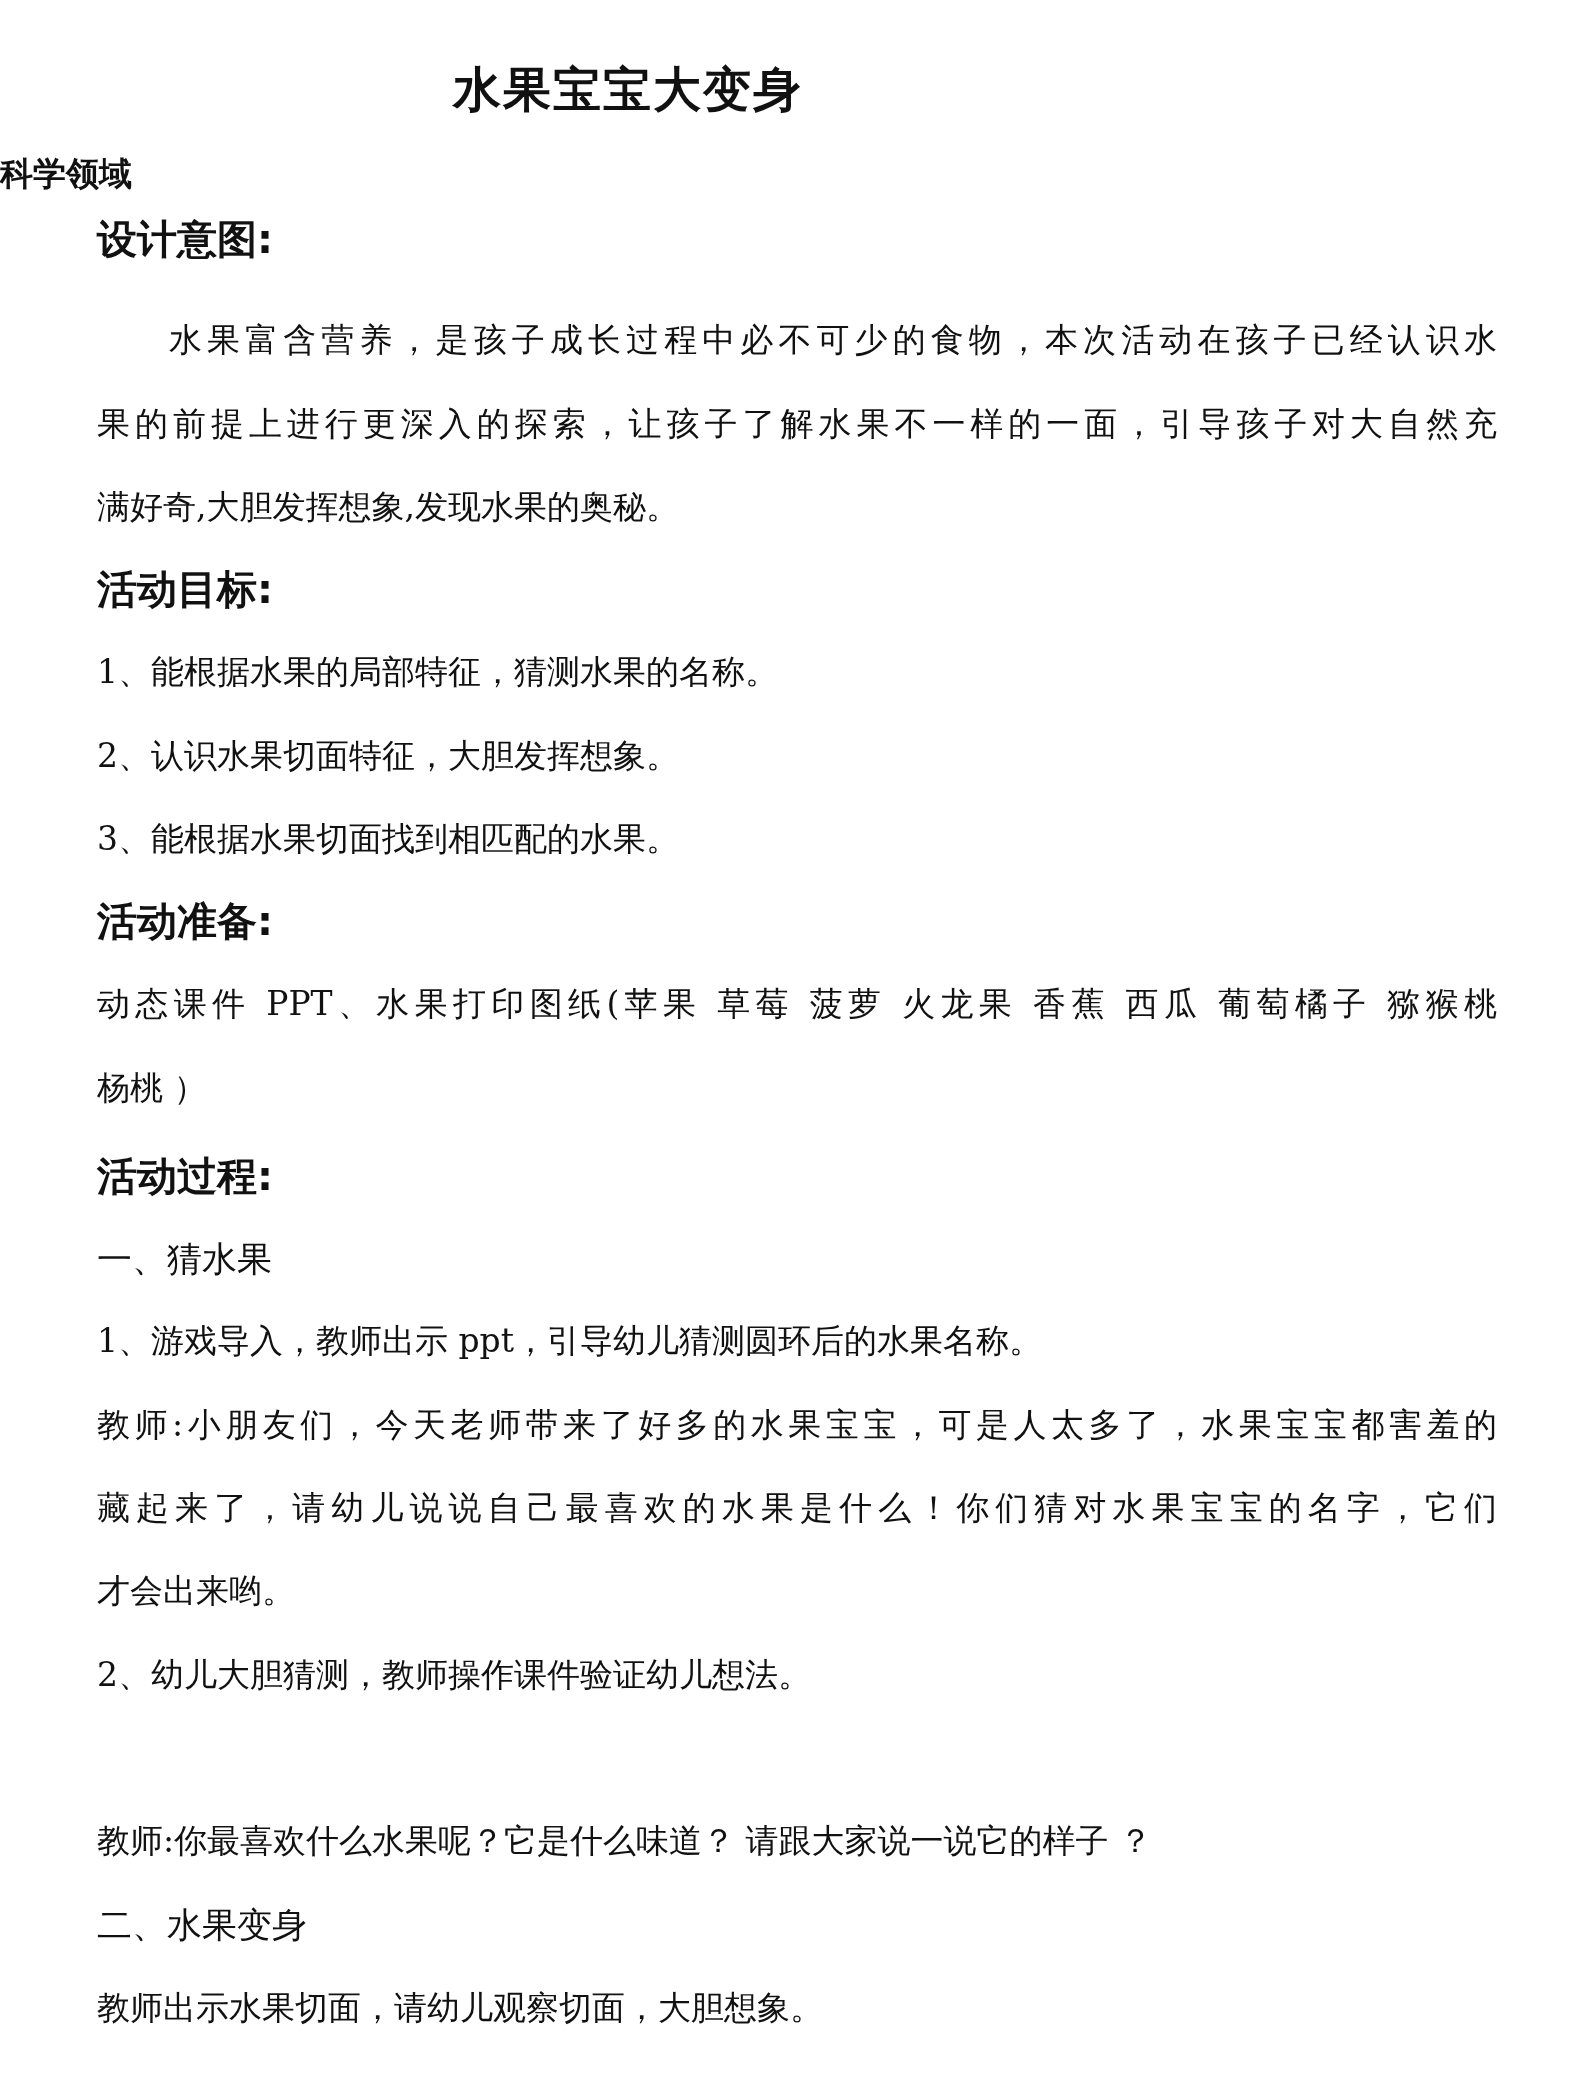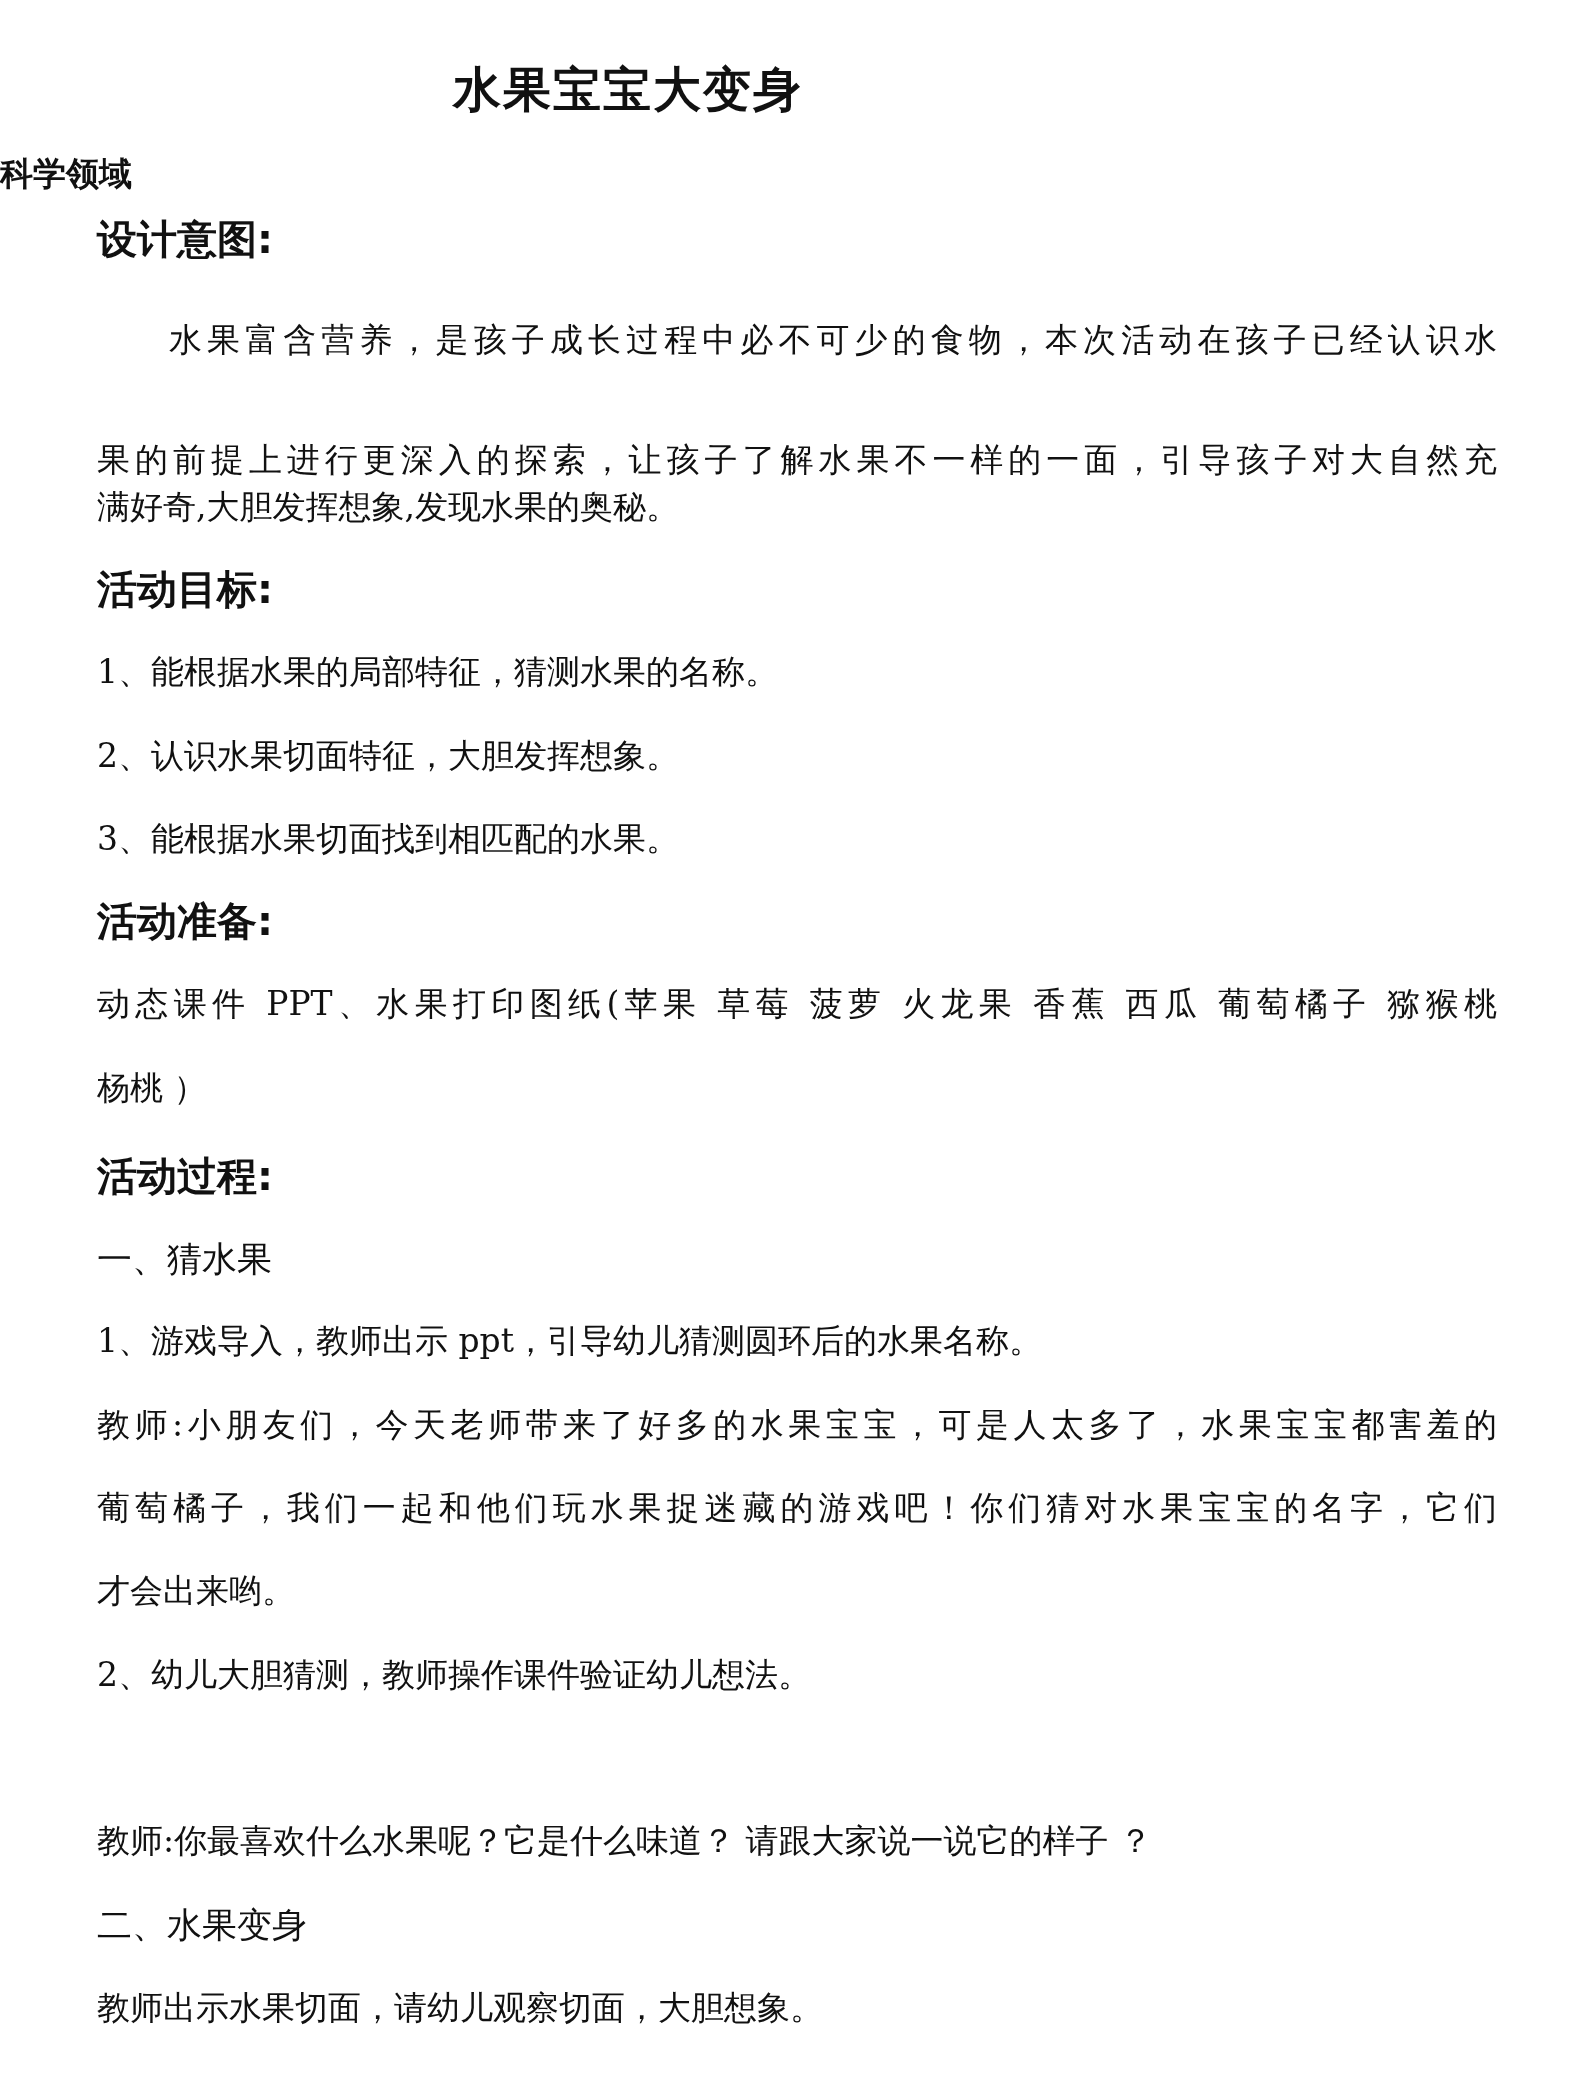--- a/index.html
+++ b/index.html
@@ -39,37 +39,37 @@
 </head>
 <body>
 
 <div class="page">
 
   <div class="title">水果宝宝大变身</div>
   <div class="subtitle">科学领域</div>
 
   <div class="heading" style="top:214px;">设计意图:</div>
   <div class="line justify indent" style="top:318px;">水果富含营养，是孩子成长过程中必不可少的食物，本次活动在孩子已经认识水</div>
-  <div class="line justify" style="top:402px;margin-top:36px;">果的前提上进行更深入的探索，让孩子了解水果不一样的一面，引导孩子对大自然充</div>
+  <div class="line justify" style="top:402px;">果的前提上进行更深入的探索，让孩子了解水果不一样的一面，引导孩子对大自然充</div>
   <div class="line" style="top:485px;">满好奇,大胆发挥想象,发现水果的奥秘。</div>
 
   <div class="heading" style="top:564px;">活动目标:</div>
   <div class="line" style="top:650px;">1、能根据水果的局部特征，猜测水果的名称。</div>
   <div class="line" style="top:734px;">2、认识水果切面特征，大胆发挥想象。</div>
   <div class="line" style="top:817px;">3、能根据水果切面找到相匹配的水果。</div>
 
   <div class="heading" style="top:896px;">活动准备:</div>
   <div class="line justify" style="top:982px;">动态课件 PPT、水果打印图纸(苹果 草莓 菠萝 火龙果 香蕉 西瓜 葡萄橘子 猕猴桃</div>
   <div class="line" style="top:1066px;">杨桃 ）</div>
 
   <div class="heading" style="top:1151px;">活动过程:</div>
   <div class="subheading" style="top:1236px;">一、猜水果</div>
   <div class="line" style="top:1319px;">1、游戏导入，教师出示 ppt，引导幼儿猜测圆环后的水果名称。</div>
   <div class="line justify" style="top:1403px;">教师:小朋友们，今天老师带来了好多的水果宝宝，可是人太多了，水果宝宝都害羞的</div>
-  <div class="line justify" style="top:1486px;">葡萄橘子，我们一起和他们玩水果捉迷藏的游戏吧！你们猜对水果宝宝的名字，它们</div>
+  <div class="line justify" style="top:1486px;">藏起来了，请幼儿说说自己最喜欢的水果是什么！你们猜对水果宝宝的名字，它们</div>
   <div class="line" style="top:1569px;">才会出来哟。</div>
   <div class="line" style="top:1653px;">2、幼儿大胆猜测，教师操作课件验证幼儿想法。</div>
   <div class="line" style="top:1819px;">教师:你最喜欢什么水果呢？它是什么味道？  请跟大家说一说它的样子  ？</div>
 
   <div class="subheading" style="top:1902px;">二、水果变身</div>
   <div class="line" style="top:1986px;">教师出示水果切面，请幼儿观察切面，大胆想象。</div>
 
 </div>
 
 </body></html>

